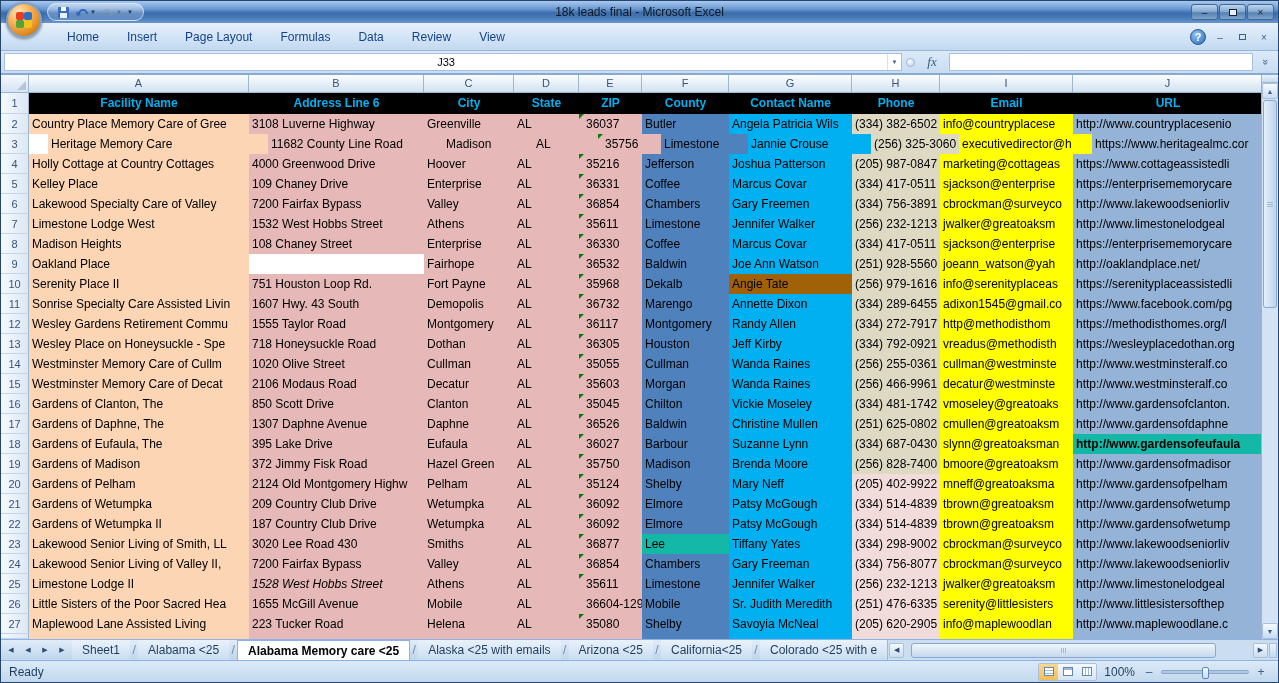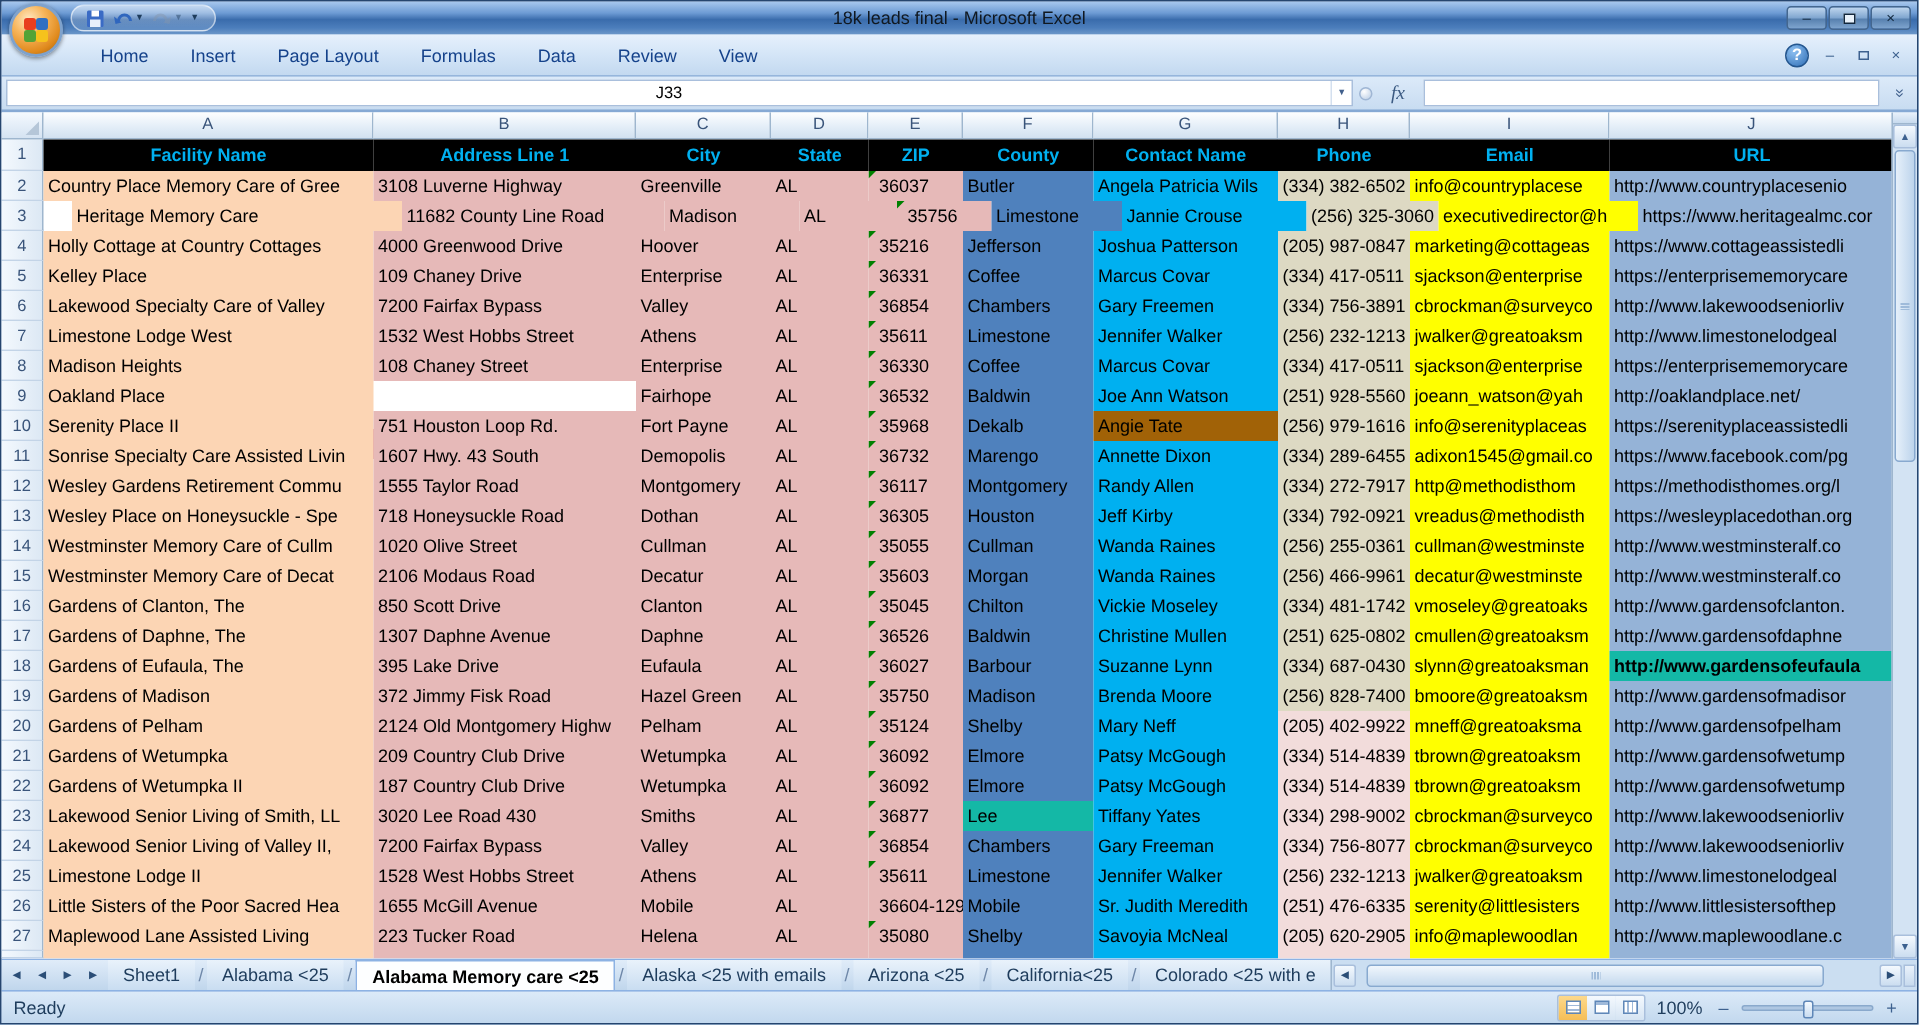--- a/index.html
+++ b/index.html
@@ -220,21 +220,21 @@
           <div class="colhead" style="width: 123px;">G</div>
           <div class="colhead" style="width: 88px;">H</div>
           <div class="colhead" style="width: 133px;">I</div>
           <div class="colhead" style="width: 190px;">J</div>
         </div>
     </div>
     <div>
         <div class="row hrow">
           <div class="rowhdr">1</div>
           <div class="cell hcell" style="width: 220px;">Facility Name</div>
-          <div class="cell hcell" style="width: 175px;">Address Line 1</div>
+          <div class="cell hcell" style="width: 175px;">Address Line 6</div>
           <div class="cell hcell" style="width: 90px;">City</div>
           <div class="cell hcell" style="width: 65px;">State</div>
           <div class="cell hcell" style="width: 63px;">ZIP</div>
           <div class="cell hcell" style="width: 87px;">County</div>
           <div class="cell hcell" style="width: 123px;">Contact Name</div>
           <div class="cell hcell" style="width: 88px;">Phone</div>
           <div class="cell hcell" style="width: 133px;">Email</div>
           <div class="cell hcell" style="width: 190px;">URL</div>
         </div>
         <div class="row">
@@ -532,21 +532,21 @@
           <div class="cell zipcell" style="width: 63px; background: rgb(230, 185, 184);"><span>36854</span><div class="tri"></div></div>
           <div class="cell" style="width: 87px; background: rgb(79, 129, 189);"><span>Chambers</span></div>
           <div class="cell" style="width: 123px; background: rgb(0, 176, 240);"><span>Gary Freeman</span></div>
           <div class="cell" style="width: 88px; background: rgb(242, 220, 219);"><span>(334) 756-8077</span></div>
           <div class="cell" style="width: 133px; background: rgb(255, 255, 0);"><span>cbrockman@surveyco</span></div>
           <div class="cell" style="width: 190px; background: rgb(149, 179, 215);"><span>http://www.lakewoodseniorliv</span></div>
         </div>
         <div class="row">
           <div class="rowhdr">25</div>
           <div class="cell" style="width: 220px; background: rgb(252, 213, 180);"><span>Limestone Lodge II</span></div>
-          <div class="cell" style="width: 175px; background: rgb(230, 185, 184);"><span>1528 West Hobbs Street</span></div>
+          <div class="cell" style="width: 175px; background: rgb(230, 185, 184); font-style: italic;"><span>1528 West Hobbs Street</span></div>
           <div class="cell" style="width: 90px; background: rgb(230, 185, 184);"><span>Athens</span></div>
           <div class="cell" style="width: 65px; background: rgb(230, 185, 184);"><span>AL</span></div>
           <div class="cell zipcell" style="width: 63px; background: rgb(230, 185, 184);"><span>35611</span><div class="tri"></div></div>
           <div class="cell" style="width: 87px; background: rgb(79, 129, 189);"><span>Limestone</span></div>
           <div class="cell" style="width: 123px; background: rgb(0, 176, 240);"><span>Jennifer Walker</span></div>
           <div class="cell" style="width: 88px; background: rgb(242, 220, 219);"><span>(256) 232-1213</span></div>
           <div class="cell" style="width: 133px; background: rgb(255, 255, 0);"><span>jwalker@greatoaksm</span></div>
           <div class="cell" style="width: 190px; background: rgb(149, 179, 215);"><span>http://www.limestonelodgeal</span></div>
         </div>
         <div class="row">

